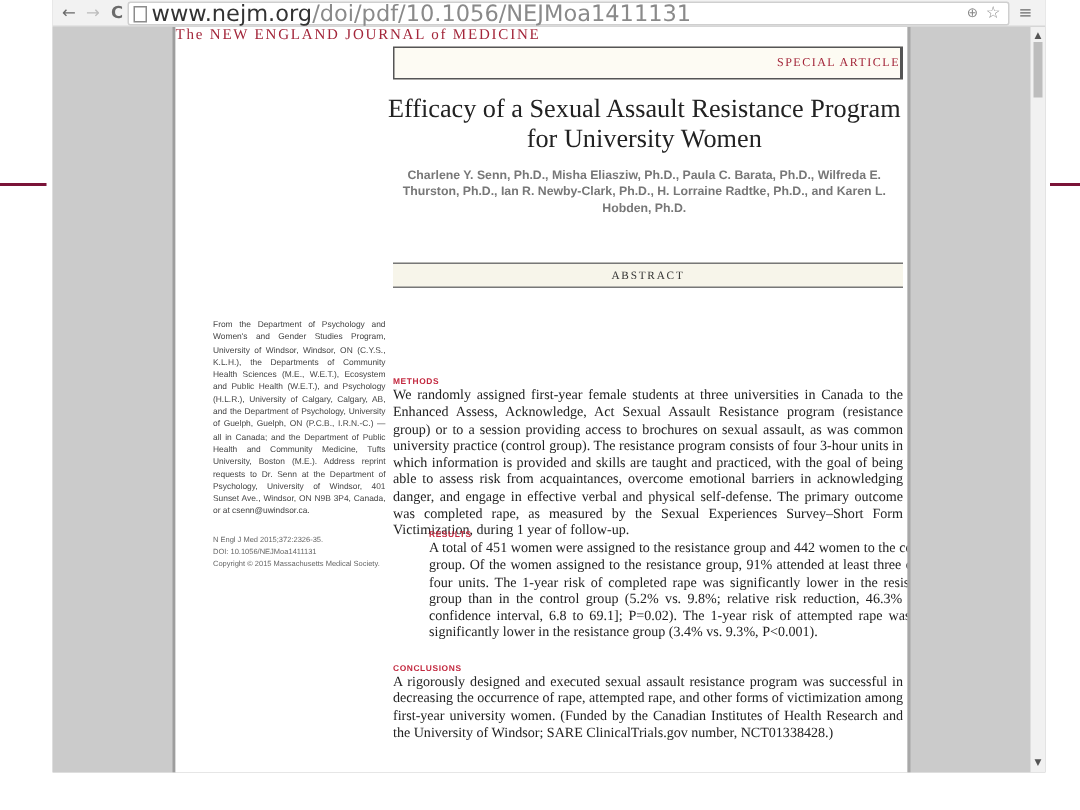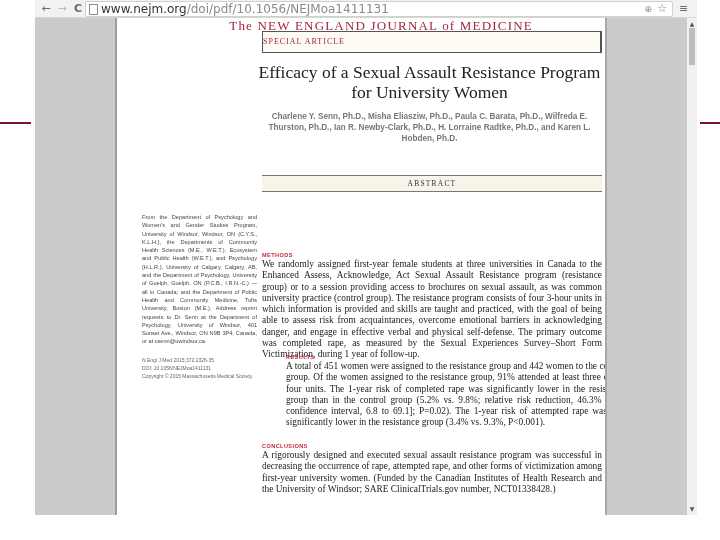--- a/index.html
+++ b/index.html
@@ -12,40 +12,40 @@
   .accent-right { left:700px; width:20px; }
 
   .browser { position:absolute; left:35px; top:0; width:662px; height:515px; background:#cbcbcb; overflow:hidden; }
   .toolbar { position:absolute; left:0; top:0; width:662px; height:17px; background:#f2f2f2; border-bottom:1px solid #d6d6d6; }
   .nav-btn { position:absolute; top:1px; height:15px; width:14px; font-family:"DejaVu Sans", sans-serif; font-size:11px; line-height:15px; text-align:center; color:#6b6b6b; }
   .back { left:4px; }
   .forward { left:20px; color:#bdbdbd; }
   .reload { left:36px; font-weight:bold; }
   .urlbar { position:absolute; left:50px; top:1px; width:586px; height:14px; background:#fff; border:1px solid #cfcfcf; border-radius:2px; }
   .page-icon { position:absolute; left:3px; top:2px; width:7px; height:9px; border:1px solid #8c8c8c; background:#fff; }
-  .url-text { position:absolute; left:15px; top:0; font-family:"DejaVu Sans", sans-serif; font-size:12px; line-height:14px; color:#8a8a8a; white-space:nowrap; }
+  .url-text { position:absolute; left:15px; top:0; font-family:"DejaVu Sans", sans-serif; font-size:15px; line-height:14px; color:#8a8a8a; white-space:nowrap; }
   .url-host { color:#333; }
   .zoom-icon { position:absolute; right:20px; top:1px; font-family:"DejaVu Sans", sans-serif; font-size:9px; color:#8a8a8a; line-height:12px; }
   .star-icon { position:absolute; right:5px; top:0; font-family:"DejaVu Sans", sans-serif; font-size:11px; color:#8a8a8a; line-height:13px; }
   .menu-icon { position:absolute; left:644px; top:1px; font-family:"DejaVu Sans", sans-serif; font-size:11px; color:#6b6b6b; line-height:15px; }
 
   .viewer { position:absolute; left:0; top:18px; width:662px; height:497px; background:#cbcbcb; }
   .page-shadow { position:absolute; left:80px; top:0; width:2px; height:497px; background:#9d9d9d; }
   .page { position:absolute; left:82px; top:0; width:488px; height:497px; background:#fff; overflow:hidden; }
   .page-shadow-r { position:absolute; left:570px; top:0; width:2px; height:497px; background:#a8a8a8; }
 
   .scrollbar { position:absolute; left:652px; top:18px; width:10px; height:497px; background:#f1f1f1; }
   .scroll-up { position:absolute; left:0; top:2px; width:10px; height:8px; font-size:6px; line-height:8px; text-align:center; color:#555; font-family:"DejaVu Sans", sans-serif; }
   .scroll-thumb { position:absolute; left:2px; top:10px; width:6px; height:37px; background:#bdbdbd; }
   .scroll-down { position:absolute; left:0; bottom:2px; width:10px; height:8px; font-size:6px; line-height:8px; text-align:center; color:#555; font-family:"DejaVu Sans", sans-serif; }
 
   
-  .journal { position:absolute; left:0; width:416px; top:0; text-align:right; font-size:13px; letter-spacing:1.2px; color:#a3263a; }
+  .journal { position:absolute; left:0; width:416px; top:0; text-align:left; font-size:10px; letter-spacing:1.2px; color:#a3263a; }
   .special-box { position:absolute; left:145px; top:13px; width:340px; height:22px; background:#fdfbf3; border:1px solid #555; border-right:2px solid #555; box-sizing:border-box; }
-  .special-box span { display:block; text-align:left; font-size:8px; letter-spacing:1px; color:#a3263a; line-height:20px; }
+  .special-box span { display:block; text-align:right; font-size:8px; letter-spacing:1px; color:#a3263a; line-height:20px; }
   .title { position:absolute; left:140px; width:345px; top:44px; text-align:center; font-size:17.5px; line-height:20px; color:#222; }
   .authors { position:absolute; left:140px; width:345px; top:93px; text-align:center; font-family:"Liberation Sans", sans-serif; font-size:8.2px; line-height:11px; color:#777;font-weight:bold; }
   .abstract-bar { position:absolute; left:145px; width:340px; top:157px; height:15px; background:#f7f5ea; border-top:1px solid #777; border-bottom:1px solid #777; }
   .abstract-bar span { display:block; text-align:center; font-size:7.5px; letter-spacing:1.2px; color:#333; line-height:15px; }
 
   .affil { position:absolute; left:25px; top:195px; width:115px; font-family:"Liberation Sans", sans-serif; font-size:5.6px; line-height:8.3px; color:#444; text-align:justify; }
   .affil-meta { position:absolute; left:25px; top:338px; width:115px; font-family:"Liberation Sans", sans-serif; font-size:5px; line-height:8px; color:#666; }
 
   .section { position:absolute; left:145px; width:340px; }
   .sec-head { font-family:"Liberation Sans", sans-serif; font-weight:bold; font-size:5.6px; letter-spacing:0.4px; color:#c3283f; line-height:8px; }

